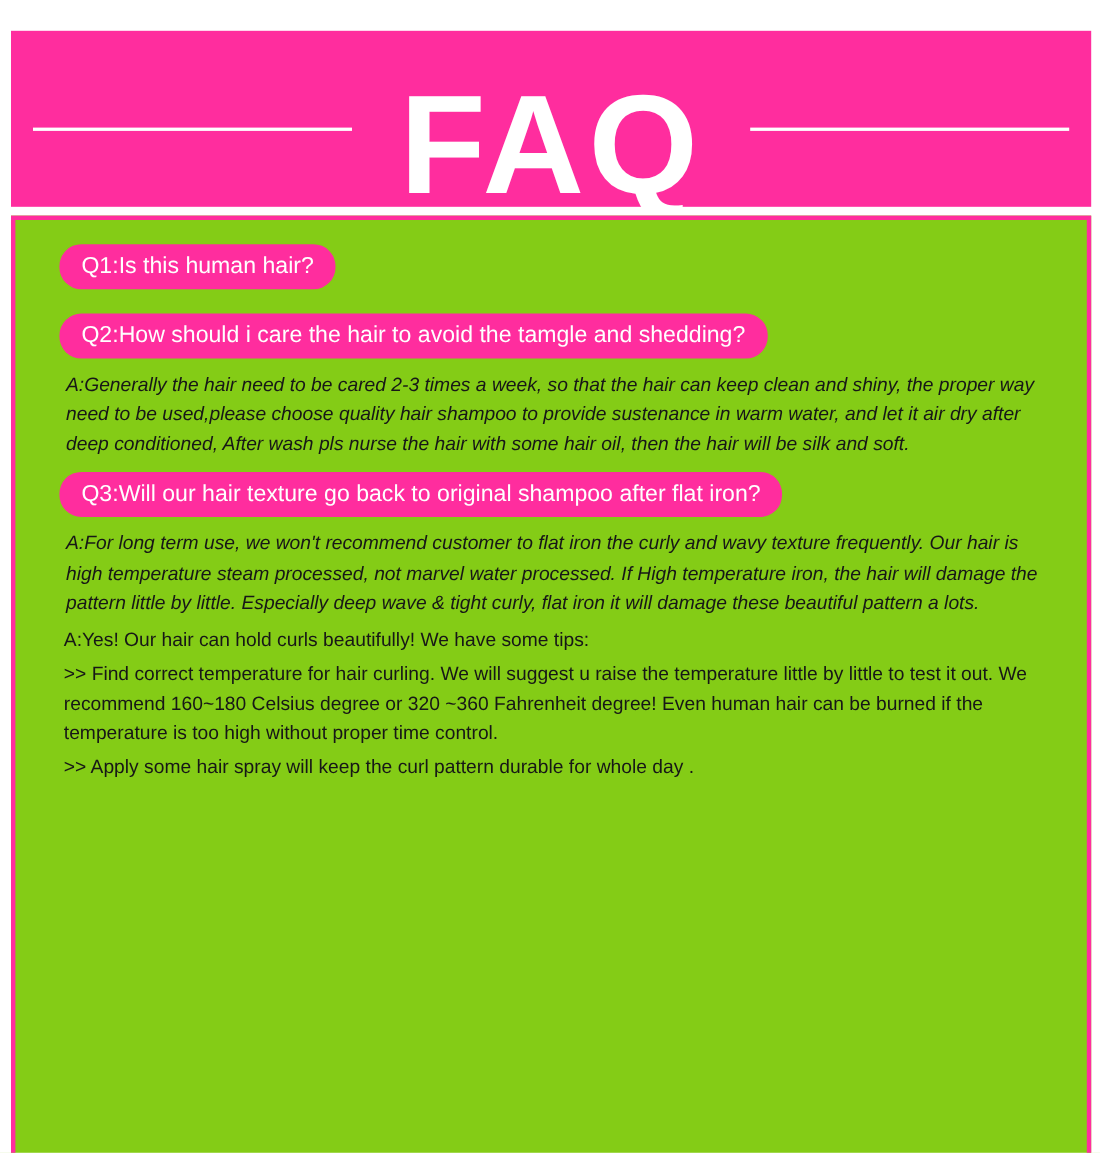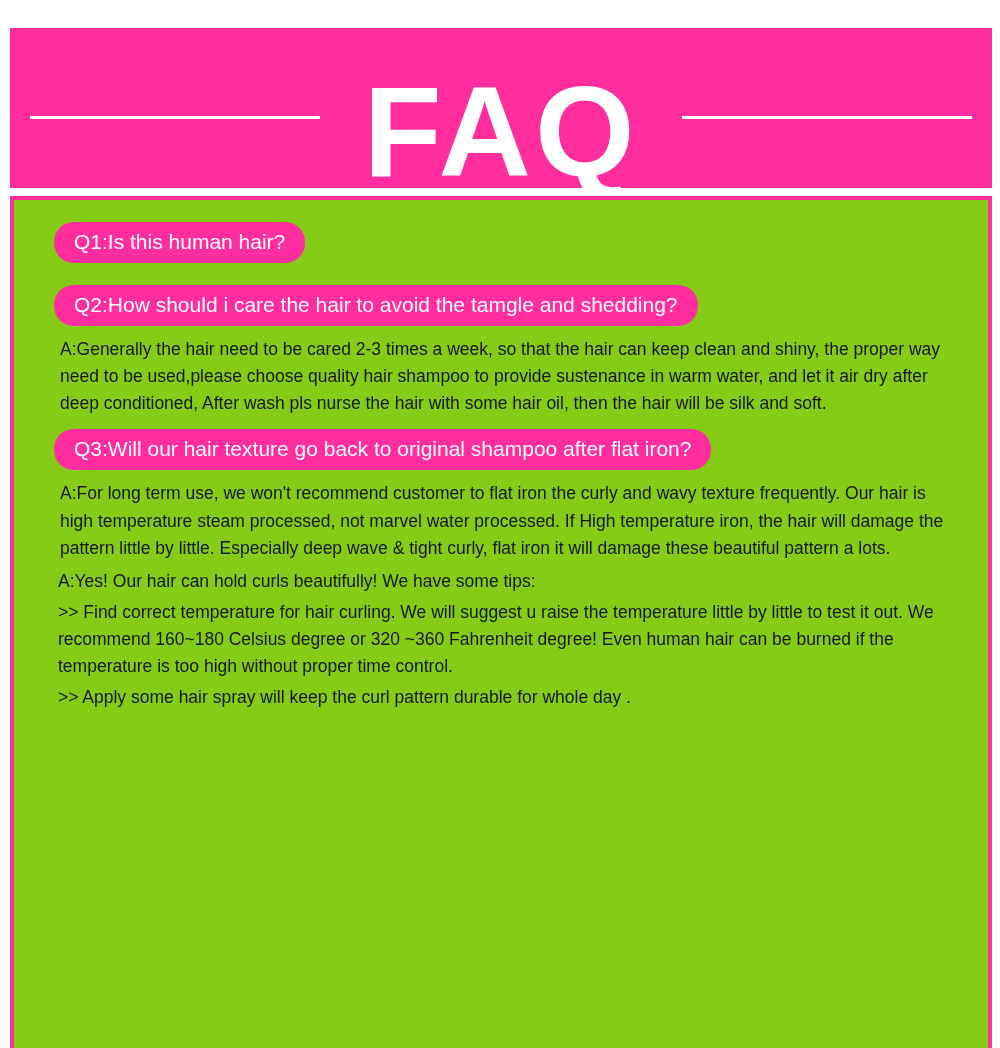--- a/index.html
+++ b/index.html
@@ -93,21 +93,21 @@
   }
 
   .answer {
     font-size: 17.5px;
     line-height: 1.55;
     color: #171717;
     margin: 0 0 4px 0;
     padding: 0 6px 0 20px;
     text-align: left;
   }
-  .answer.tight { padding-left: 24px; }
+  .answer.tight { padding-left: 24px; font-style: italic; }
   .answer.gap { margin-top: 18px; }
   .answer.bullet { padding-left: 22px; }
 </style>
 </head>
 <body>
 
 <div class="page">
 
   <div class="banner">
     <div class="banner-inner">

